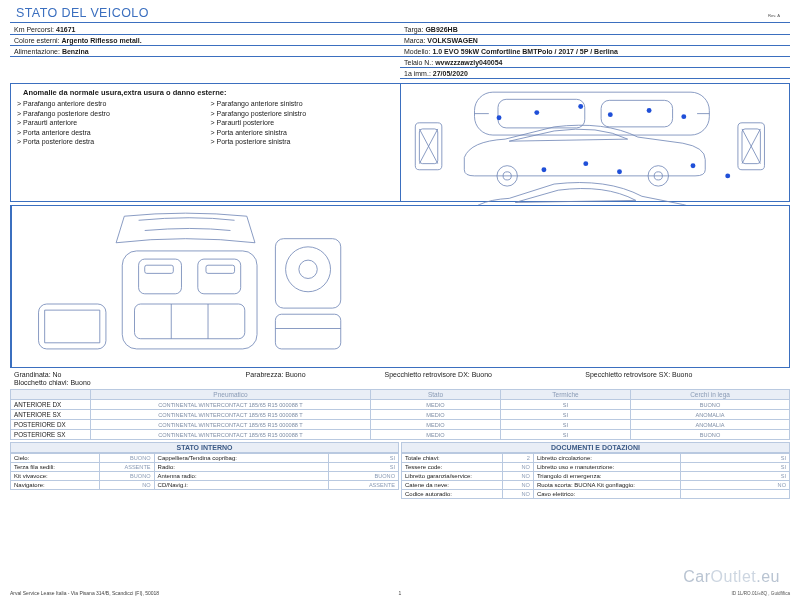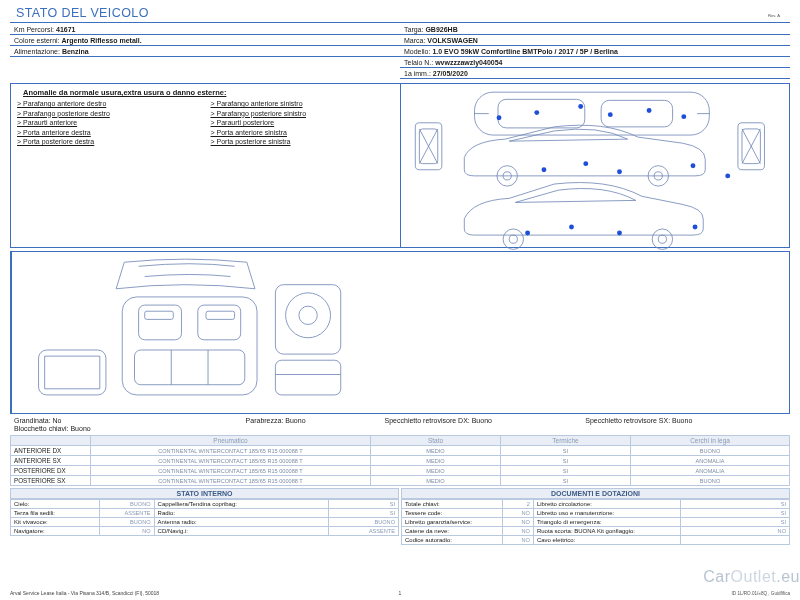--- a/index.html
+++ b/index.html
@@ -86,21 +86,21 @@
   
   .footer {
     position:absolute; bottom:4px; left:10px; right:10px;
     display:flex; align-items:flex-end;
     font-size:5px; color:#444;
   }
   .footer .f1 { flex:1; }
   .footer .f2 { width:30px; text-align:center; }
   .footer .f3 { flex:1; text-align:right; font-size:4.6px; color:#555; }
   .watermark {
-    position:absolute; right:0; bottom:14px;
+    position:absolute; right:20px; bottom:14px;
     font-size:16px; color:#b9c4d2; letter-spacing:.5px;
     font-family:"Liberation Sans", sans-serif;
   }
   .watermark .w2 { color:#cdd6e1; }
   .dot { fill:#1f4fd8; }
 </style>
 </head>
 <body>
 
 <div class="page">
@@ -144,21 +144,21 @@
         <span class="lbl">Telaio N.:</span>
         <span class="val">wvwzzzawzly040054</span>
       </div>
       <div class="ident-row">
         <span class="lbl">1a imm.:</span>
         <span class="val">27/05/2020</span>
       </div>
     </div>
   </div>
 
-  <div class="panel" style="height:165px; margin-top:4px;text-decoration:underline;">
+  <div class="panel" style="height:119px; margin-top:4px;">
     <div class="panel-split">
       <div class="panel-left">
         <div class="panel-head">Anomalie da normale usura,extra usura o danno esterne:</div>
         <div class="dmg-cols">
           <div class="dmg-col">
             <div class="dmg-item">&gt; Parafango anteriore destro</div>
             <div class="dmg-item">&gt; Parafango posteriore destro</div>
             <div class="dmg-item">&gt; Paraurti anteriore</div>
             <div class="dmg-item">&gt; Porta anteriore destra</div>
             <div class="dmg-item">&gt; Porta posteriore destra</div>

